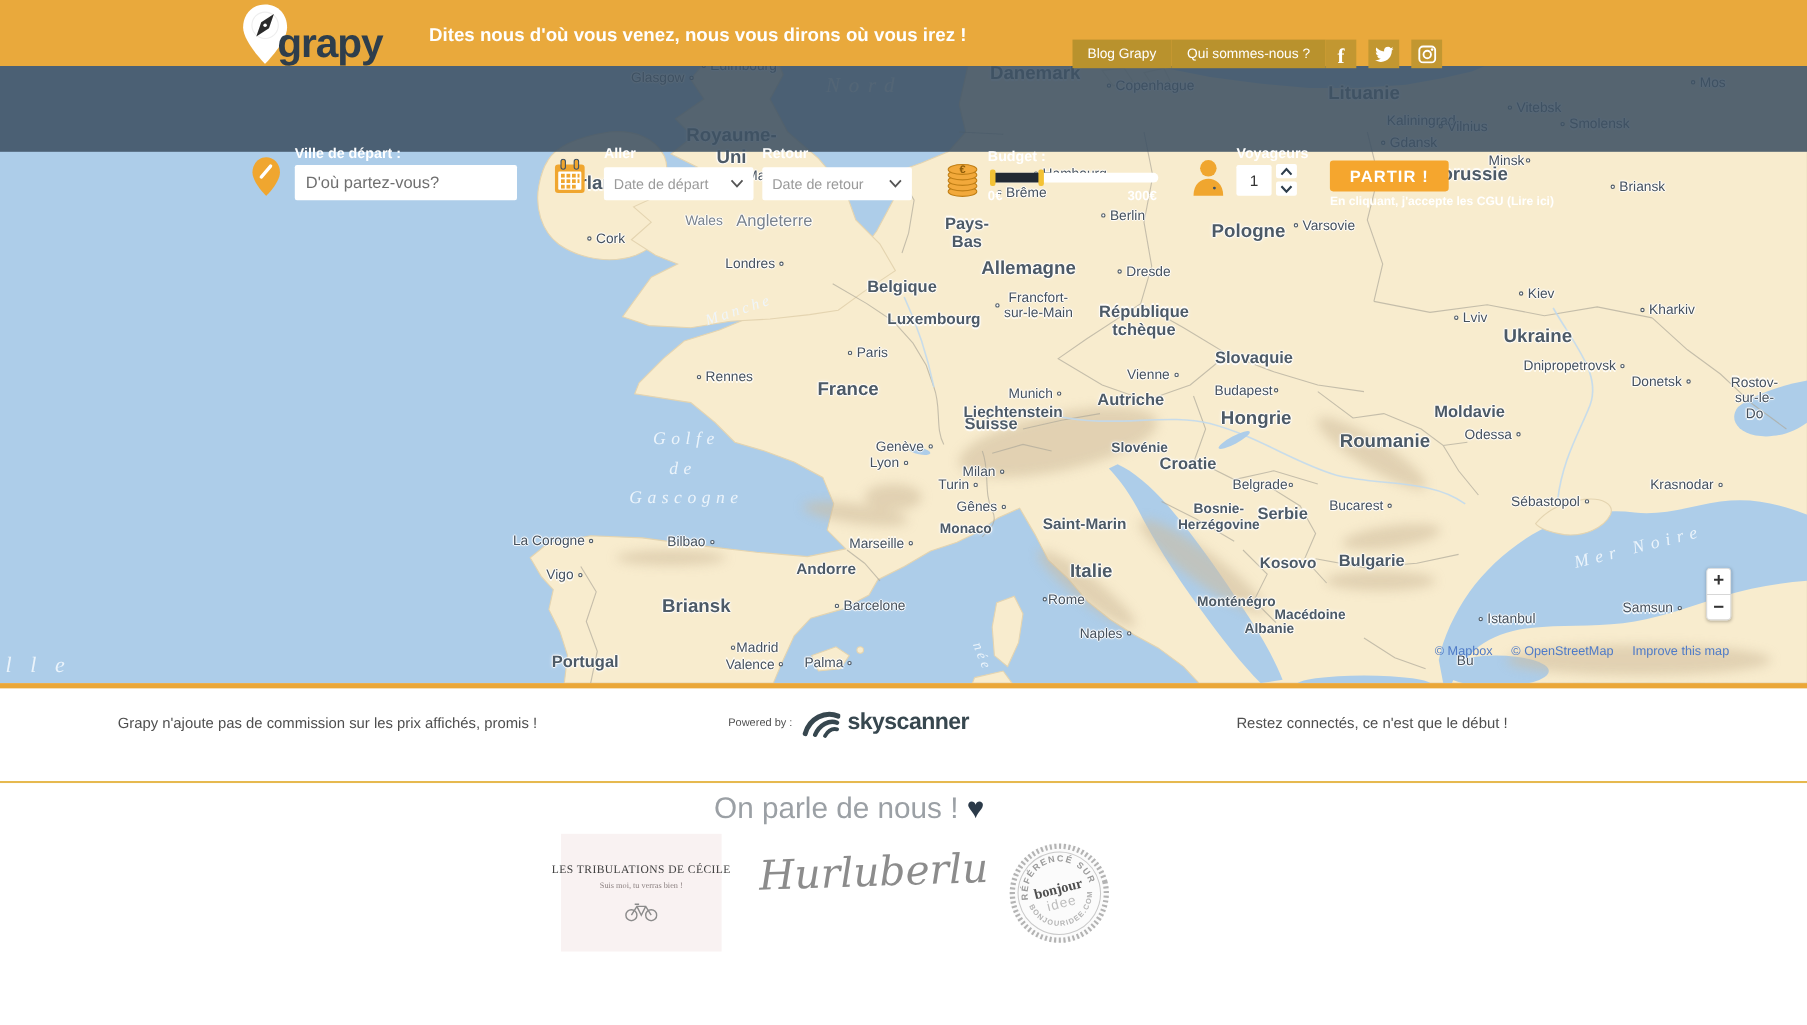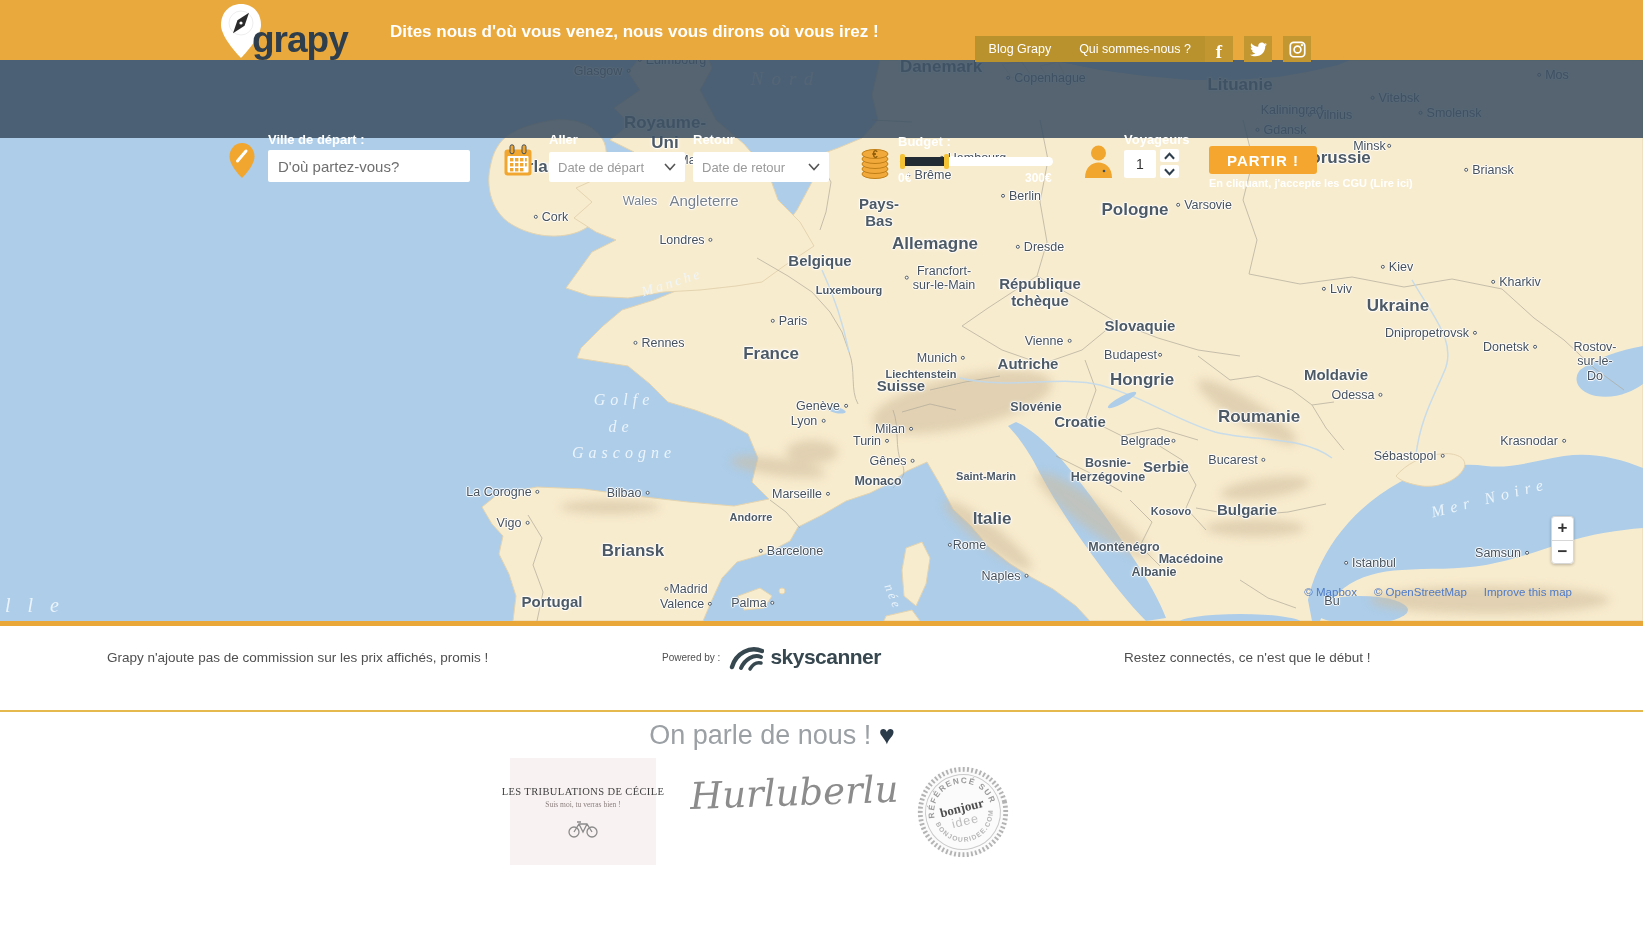--- a/index.html
+++ b/index.html
@@ -12,21 +12,21 @@
   html,body{width:1643px;height:932px;overflow:hidden;background:#fff;
     font-family:"Liberation Sans",sans-serif;position:relative}
 
   
   #map{position:absolute;left:0;top:0;width:1643px;height:621px;background:var(--sea);z-index:1;overflow:hidden}
   #map svg.geo{position:absolute;left:0;top:60px}
   #map-labels{position:absolute;inset:0}
   .mlabel{position:absolute;transform:translate(-50%,-50%);color:var(--map-label);font-weight:bold;
     white-space:pre-line;text-align:center;line-height:1.15;
     text-shadow:1px 0 0 rgba(255,255,255,.85),-1px 0 0 rgba(255,255,255,.85),0 1px 0 rgba(255,255,255,.85),0 -1px 0 rgba(255,255,255,.85),0 0 4px rgba(255,255,255,.9)}
-  .c1{font-size:17px}.c2{font-size:15px}.c3{font-size:12.5px}.c4{font-size:11px}
+  .c1{font-size:17px}.c2{font-size:15px}.c3{font-size:12.5px}.c4{font-size:14px}
   .region{font-weight:normal;color:#79828C}
   .mcity{position:absolute;transform:translate(-50%,-50%);display:inline-flex;align-items:center;gap:4px;
     color:#46515D;font-size:12.5px;white-space:pre-line;text-align:center;line-height:1.15;
     text-shadow:1px 0 0 rgba(255,255,255,.85),-1px 0 0 rgba(255,255,255,.85),0 1px 0 rgba(255,255,255,.85),0 -1px 0 rgba(255,255,255,.85),0 0 3px rgba(255,255,255,.9)}
   .mcity.col{flex-direction:row;gap:1px}
   .cdot{width:4px;height:4px;border:1.6px solid #4E5A66;border-radius:50%;background:#fff;flex:none}
   .mwater{position:absolute;transform:translate(-50%,-50%);color:#EFF6FC;font-style:italic;
     font-family:"Liberation Serif",serif;opacity:.95}
   #zoomctl{position:absolute;left:1551px;top:516px;width:23px;z-index:3;border-radius:4px;
     box-shadow:0 1px 3px rgba(0,0,0,.25)}
@@ -198,26 +198,26 @@
       <span class="mlabel c2" style="left: 1028px; top: 364px;">Autriche</span>
       <span class="mlabel c2" style="left: 1040px; top: 292px;">République
 tchèque</span>
       <span class="mlabel c2" style="left: 1140px; top: 326px;">Slovaquie</span>
       <span class="mlabel c1" style="left: 1142px; top: 380px;">Hongrie</span>
       <span class="mlabel c3" style="left: 1036px; top: 407px;">Slovénie</span>
       <span class="mlabel c2" style="left: 1080px; top: 422px;">Croatie</span>
       <span class="mlabel c3" style="left: 1108px; top: 470px;">Bosnie-
 Herzégovine</span>
       <span class="mlabel c2" style="left: 1166px; top: 467px;">Serbie</span>
-      <span class="mlabel c1" style="left: 1259px; top: 417px;">Roumanie</span>
+      <span class="mlabel c1" style="left: 1259px; top: 401px;">Roumanie</span>
       <span class="mlabel c2" style="left: 1336px; top: 375px;">Moldavie</span>
       <span class="mlabel c2" style="left: 1247px; top: 510px;">Bulgarie</span>
       <span class="mlabel c1" style="left: 992px; top: 519px;">Italie</span>
       <span class="mlabel c1" style="left: 633px; top: 551px;">Briansk</span>
-      <span class="mlabel c2" style="left: 552px; top: 602px;">Portugal</span>
+      <span class="mlabel c2" style="left: 532px; top: 602px;">Portugal</span>
       <span class="mlabel c3" style="left: 1124px; top: 547px;">Monténégro</span>
       <span class="mlabel c4" style="left: 1171px; top: 511px;">Kosovo</span>
       <span class="mlabel c3" style="left: 1191px; top: 559px;">Macédoine</span>
       <span class="mlabel c3" style="left: 1154px; top: 572px;">Albanie</span>
       <span class="mlabel c3" style="left: 878px; top: 481px;">Monaco</span>
       <span class="mlabel c4" style="left: 986px; top: 476px;">Saint-Marin</span>
       <span class="mlabel c4" style="left: 751px; top: 517px;">Andorre</span>
       <span class="mcity" style="left: 551px; top: 217px;"><i class="cdot"></i><span>Cork</span></span>
       <span class="mcity" style="left: 625px; top: 161px;"><span>Liverpool</span><i class="cdot"></i></span>
       <span class="mcity" style="left: 707px; top: 160px;"><i class="cdot"></i><span>Manchester</span></span>

